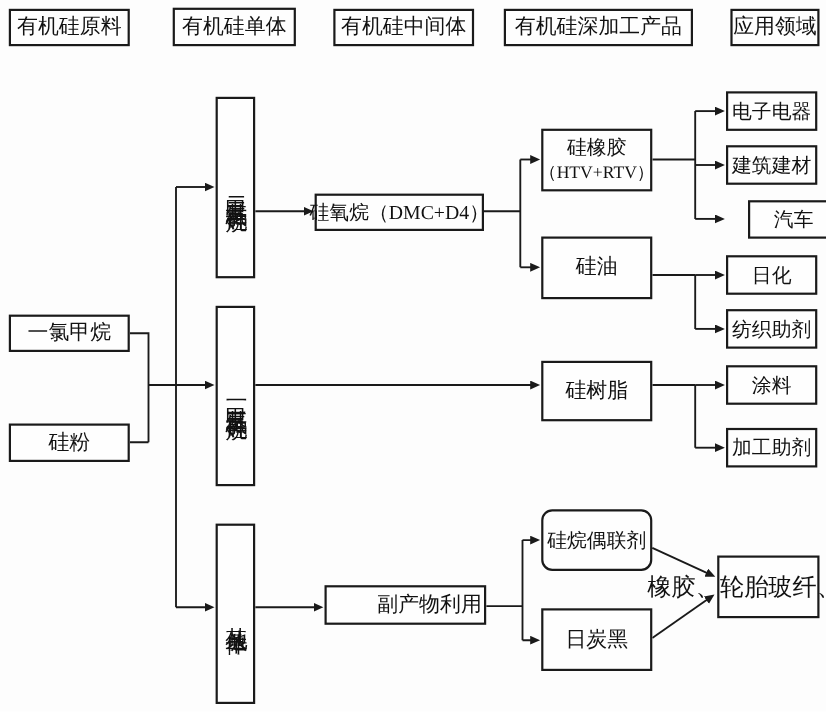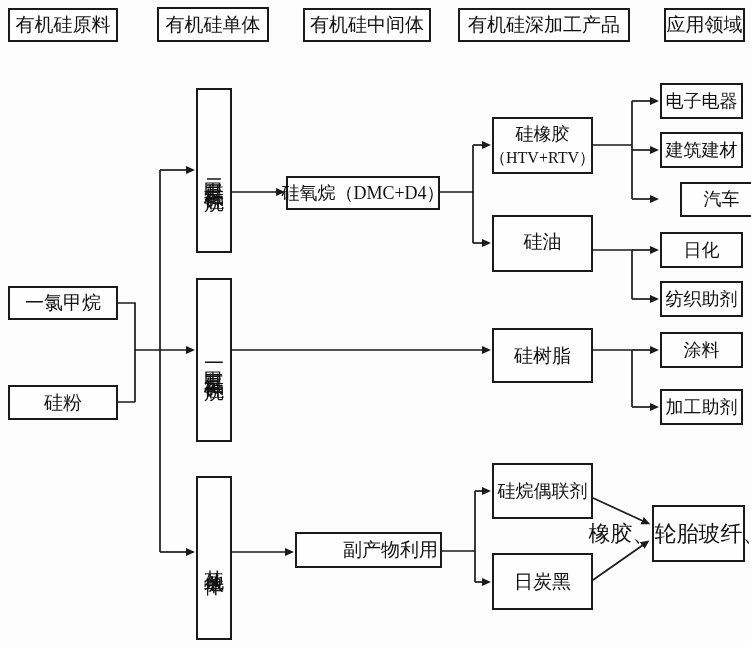--- a/index.html
+++ b/index.html
@@ -90,21 +90,21 @@
 
   <div class="box fs18" style="left:286px;top:176px;width:154px;height:34px;">硅氧烷（DMC+D4）</div>
   <div class="box fs19" style="left:295px;top:532px;width:147px;height:36px;padding-left:44px;">副产物利用</div>
 
   <div class="box two" style="left:492px;top:117px;width:101px;height:57px;">
     <span class="l1">硅橡胶</span>
     <span class="l2">（HTV+RTV）</span>
   </div>
   <div class="box fs19" style="left:492px;top:215px;width:101px;height:57px;font-family:Liberation Mono, monospace;">硅油</div>
   <div class="box fs19" style="left:492px;top:328px;width:101px;height:55px;">硅树脂</div>
-  <div class="box fs18" style="left:492px;top:463px;width:101px;height:56px;">硅烷偶联剂</div>
+  <div class="box fs18" style="left:492px;top:463px;width:101px;height:56px;border-radius:10px;">硅烷偶联剂</div>
   <div class="box fs19" style="left:492px;top:553px;width:101px;height:57px;font-family:Liberation Serif, serif;">日炭黑</div>
 
   <div class="box fs18" style="left:660px;top:83px;width:83px;height:36px;">电子电器</div>
   <div class="box fs18" style="left:660px;top:132px;width:83px;height:36px;">建筑建材</div>
   <div class="box fs18" style="left:660px;top:182px;width:83px;height:35px;margin-left:20px;">汽车</div>
   <div class="box fs18" style="left:660px;top:232px;width:83px;height:36px;">日化</div>
   <div class="box fs18" style="left:660px;top:281px;width:83px;height:36px;">纺织助剂</div>
   <div class="box fs18" style="left:660px;top:332px;width:83px;height:36px;">涂料</div>
   <div class="box fs18" style="left:660px;top:389px;width:83px;height:36px;">加工助剂</div>
   <div class="box two2" style="left:652px;top:505px;width:93px;height:57px;">

